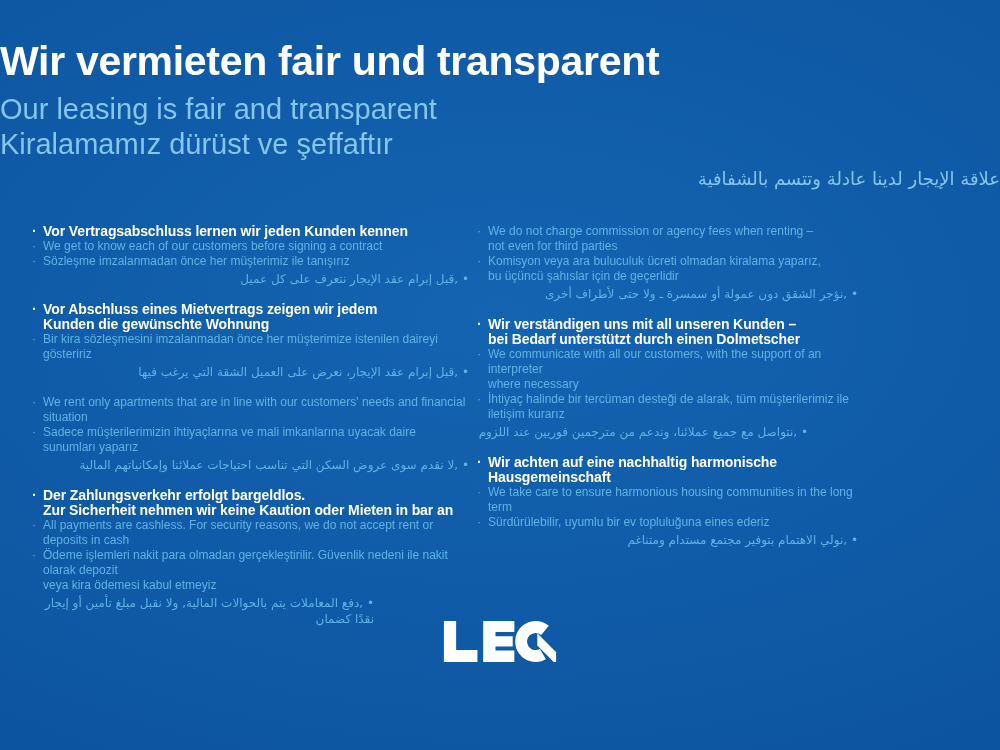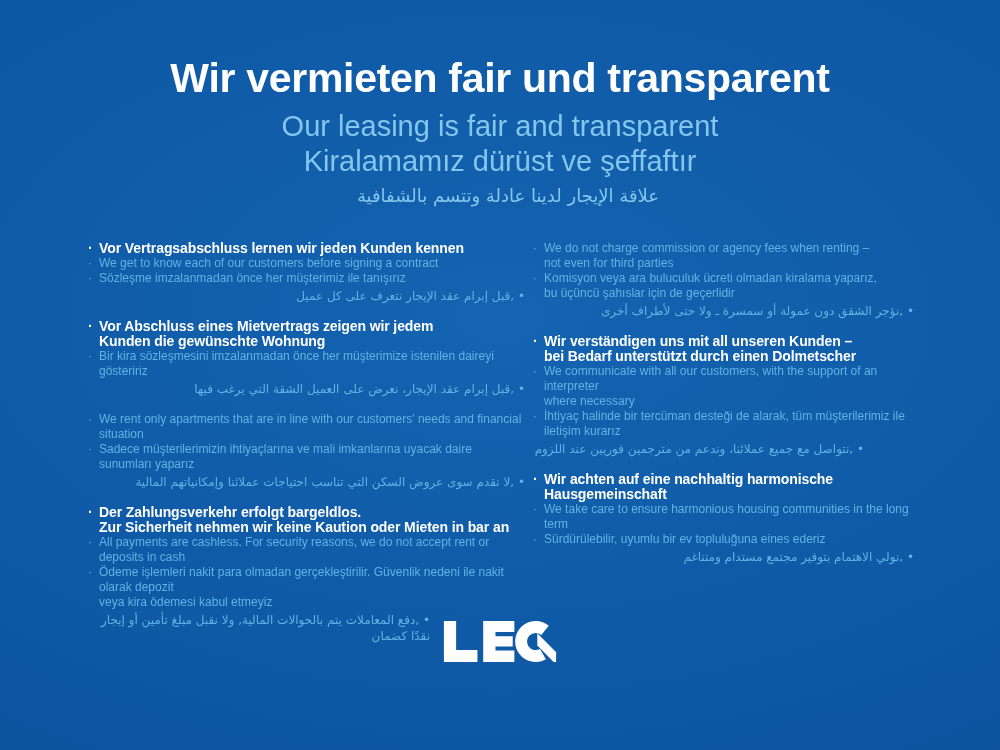--- a/index.html
+++ b/index.html
@@ -6,30 +6,30 @@
   body{
     width:1000px;height:750px;overflow:hidden;
     font-family:"Liberation Sans","DejaVu Sans",sans-serif;
     background:#0e57a3;
   }
   .poster{
     position:relative;width:1000px;height:750px;overflow:hidden;
     background:radial-gradient(130% 100% at 50% 42%, #1464b1 0%, #0e57a3 55%, #0a4c93 100%);
   }
   
-  .title-section{text-align:center;padding-top:56px;}
+  .title-section{padding-top:39px;}
   .title-de{
     margin:0 0 8px 0;
     font-size:41px;font-weight:bold;letter-spacing:-0.3px;line-height:45px;
     color:#ffffff;
   }
   .sub{font-size:29px;line-height:35px;color:#84c6ec;font-weight:normal;}
   .sub.ar-line{font-size:18px;line-height:33px;font-family:"DejaVu Sans",sans-serif;font-weight:normal;margin-left:16px;}
   
-  .cols{display:flex;margin-top:29px;padding-left:88px;}
+  .cols{display:flex;margin-top:29px;padding-left:32px;}
   .col-left{width:437px;flex:0 0 437px;}
   .col-right{width:381px;flex:0 0 381px;margin-left:8px;}
   .block{margin-bottom:15px;}
   .de,.en,.tr{white-space:pre-line;padding-left:11px;}
   .de::before,.en::before,.tr::before{
     content:"·";display:inline-block;width:11px;margin-left:-11px;
   }
   .de{color:#ffffff;font-weight:bold;font-size:14px;line-height:15px;letter-spacing:-0.1px;}
   .en,.tr{color:#5fb4e3;font-size:12px;line-height:15px;}
   .ar{

